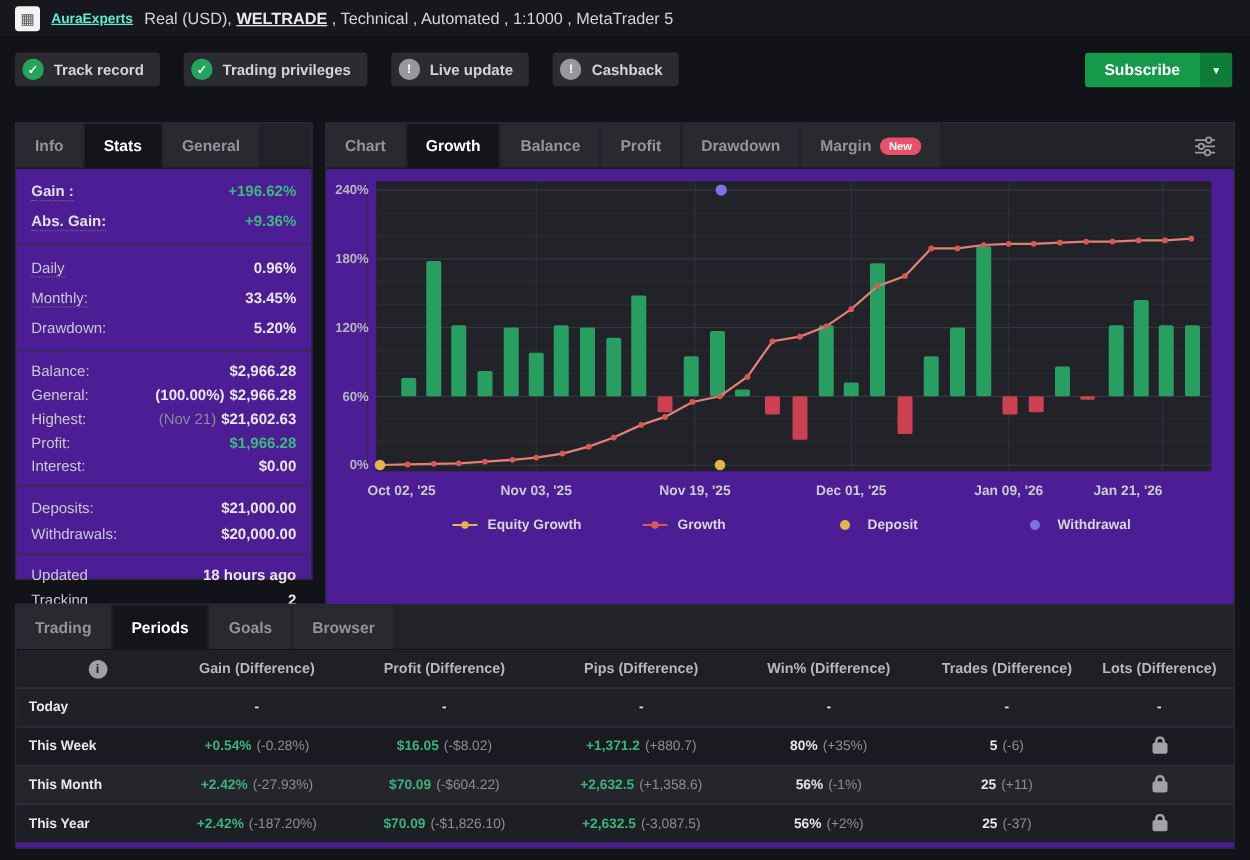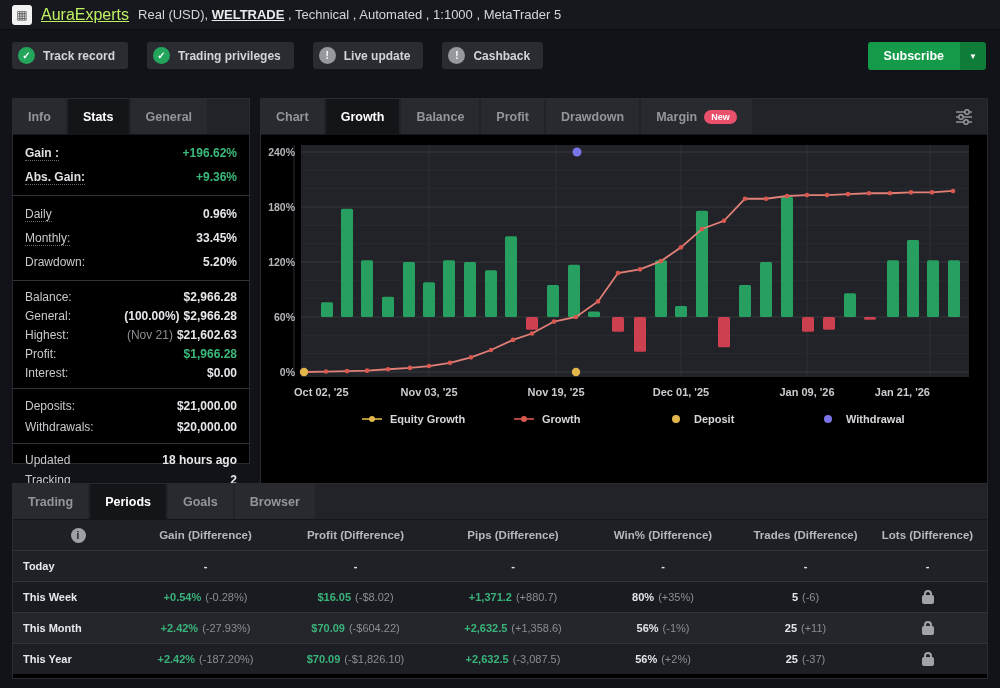--- a/index.html
+++ b/index.html
@@ -5,42 +5,42 @@
   * { margin:0; padding:0; box-sizing:border-box; }
   html,body { width:1000px; height:688px; overflow:hidden; background:#121318;
     font-family:"Liberation Sans", sans-serif; color:#d9dadd; }
 
   
   .topbar { position:absolute; left:0; top:0; width:1000px; height:30px;
     background:#17181d; display:flex; align-items:center; padding:0 12px; gap:9px;
     border-bottom:1px solid #0d0e11; }
   .avatar { width:20px; height:20px; background:#f2f2f2; border-radius:3px;
     display:flex; align-items:center; justify-content:center; font-size:12px; color:#555; }
-  .acct-name { font-size:16px; font-weight:normal; color:#bef264; text-decoration:underline; cursor:pointer; }
+  .acct-name { font-size:11px; font-weight:bold; color:#5eead4; text-decoration:underline; cursor:pointer; }
   .subtitle { font-size:13px; color:#d4d5d9; }
   .subtitle b { color:#e8e9eb; text-decoration:underline; cursor:pointer; }
 
   
   .badges { position:absolute; left:12px; top:42px; display:flex; gap:19px; }
   .pill { display:flex; align-items:center; gap:8px; background:#2b2c32; border-radius:3px;
     padding:5px 13px 5px 6px; font-size:12px; font-weight:bold; color:#d3d4d8; cursor:pointer; }
   .pill .cicon { width:17px; height:17px; border-radius:50%; display:flex; align-items:center;
     justify-content:center; font-size:10px; font-weight:bold; color:#fff; }
   .cicon.ok { background:#23a55c; }
   .cicon.warn { background:#97989d; }
 
   .subscribe { position:absolute; right:14px; top:42px; display:flex; cursor:pointer;
     border-radius:3px; overflow:hidden;justify-content:center; }
   .subscribe .main { background:#149a49; color:#fff; font-size:12.5px; font-weight:bold;
     padding:7px 16px; }
   .subscribe .caret { background:#0e7d3a; color:#fff; width:26px; display:flex;
     align-items:center; justify-content:center; font-size:10px; }
 
   
-  .panel { position:absolute; background:#000000; border:1px solid #2a2b31; }
+  .panel { position:absolute; background:#4c1d95; border:1px solid #2a2b31; }
   #left-panel   { left:12px;  top:98px;  width:238px; height:366px; }
   #chart-panel  { left:260px; top:98px;  width:728px; height:410px; }
   #bottom-panel { left:12px;  top:483px; width:976px; height:196px; }
 
   .tabstrip { display:flex; align-items:stretch; height:36px; background:#222329;
     border-bottom:1px solid #141519; position:relative; }
   .tab { display:flex; align-items:center; gap:7px; padding:0 15px; margin-right:2px;
     font-size:12.5px; font-weight:bold; color:#94959b; background:#292a30; cursor:pointer; }
   .tab.active { background:#141519; color:#ffffff; }
   .badge-new { background:#e8506b; color:#fff; font-size:9px; font-weight:bold;

